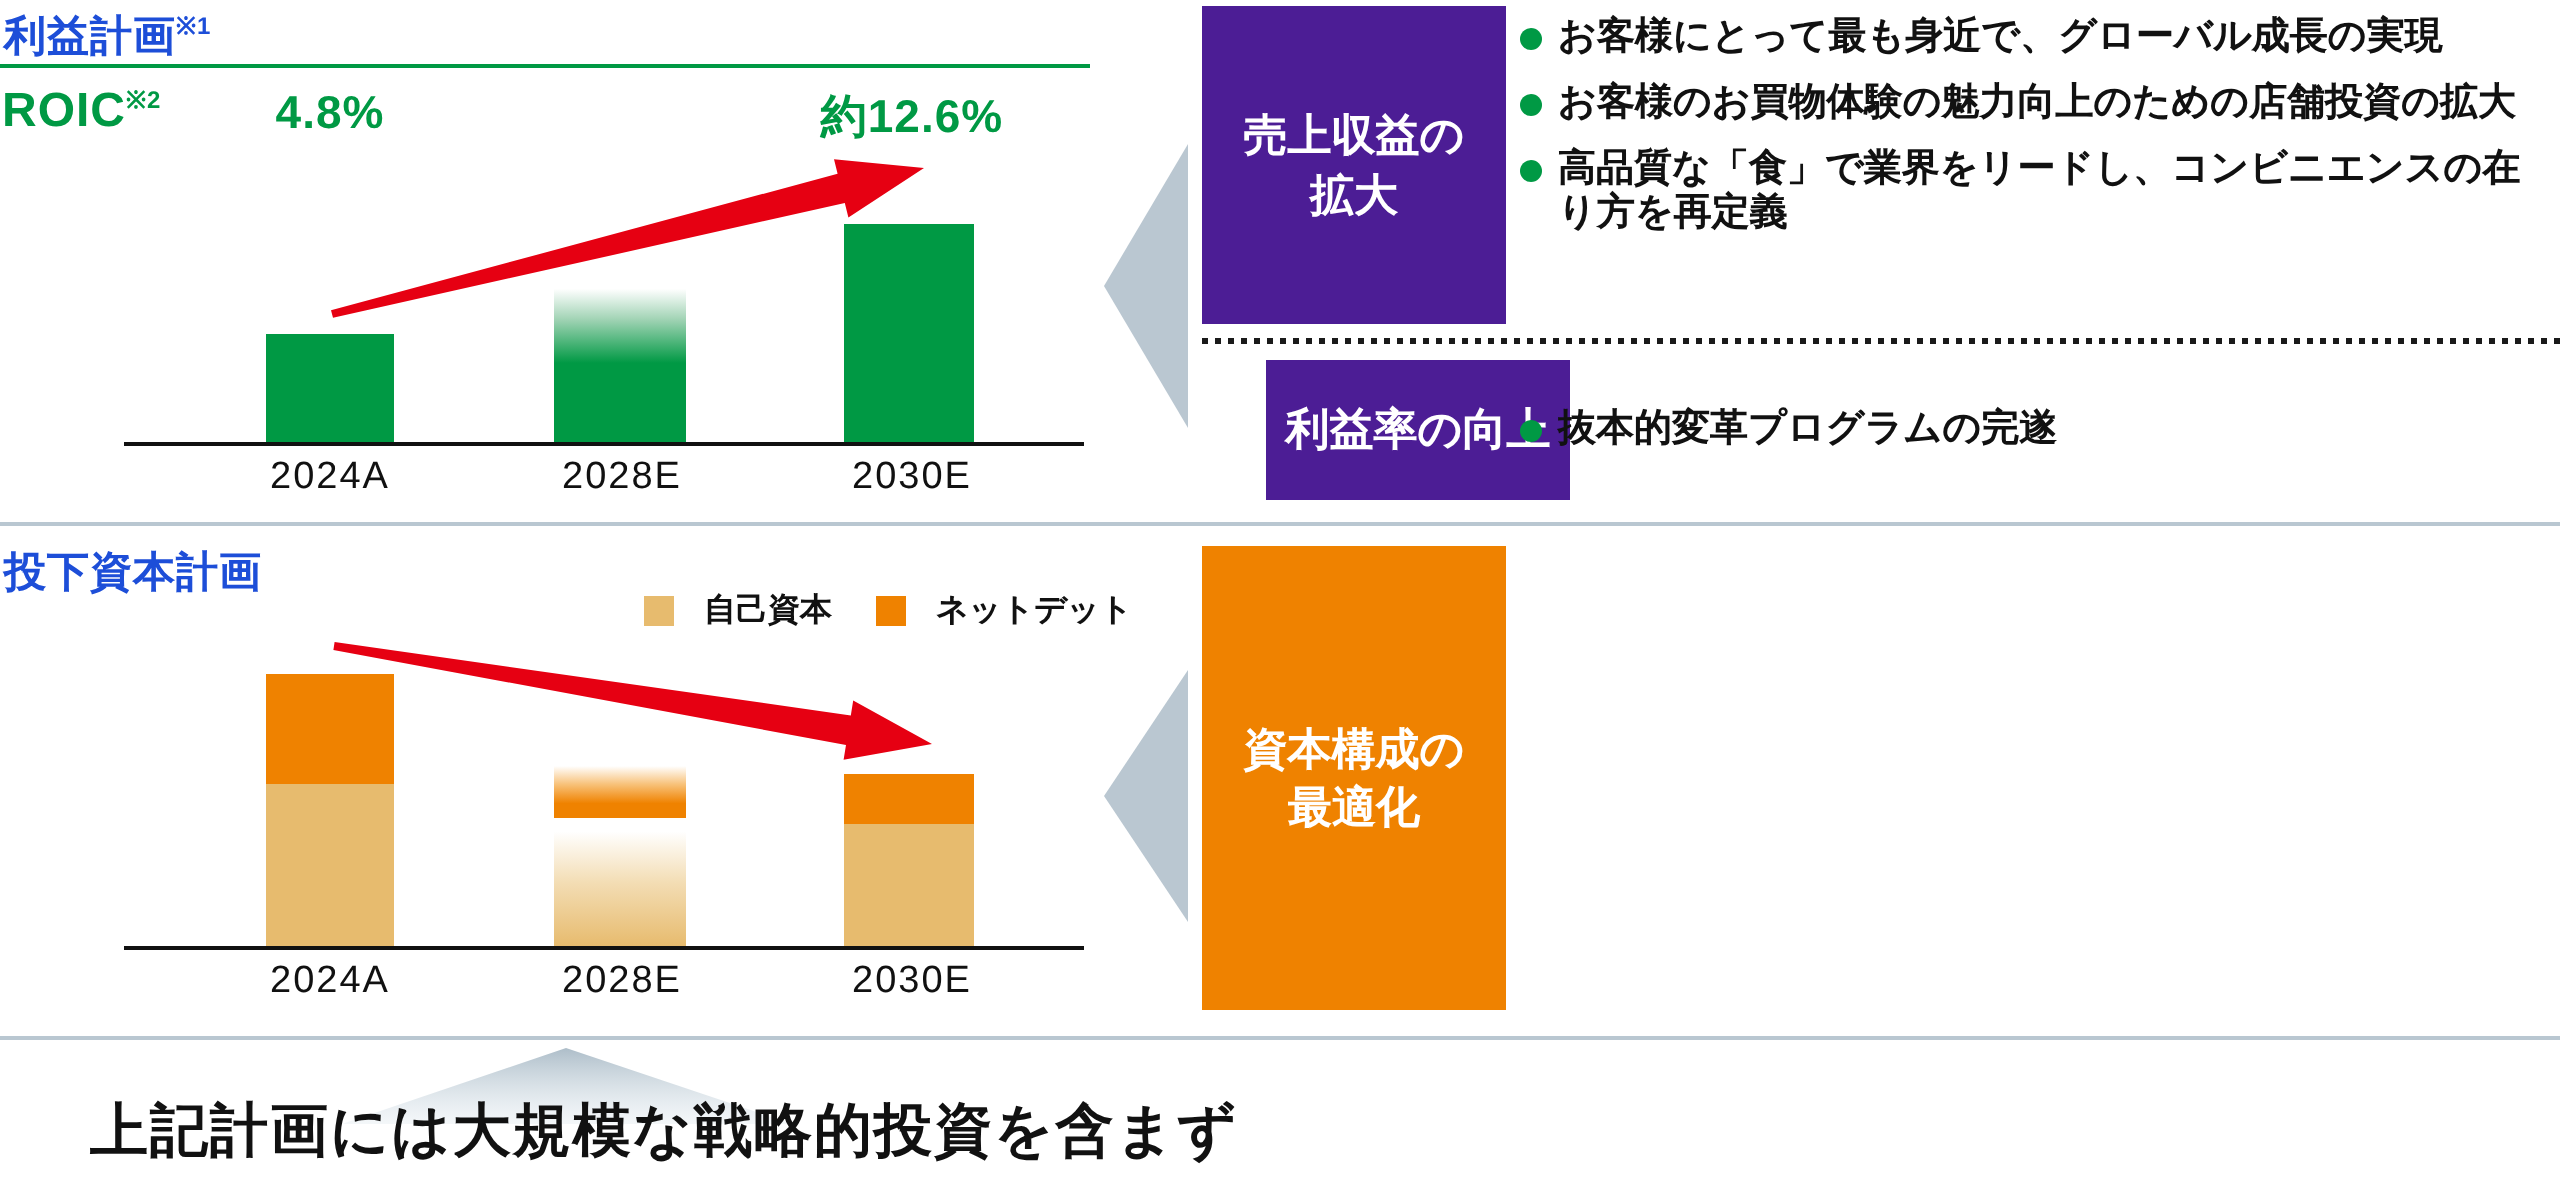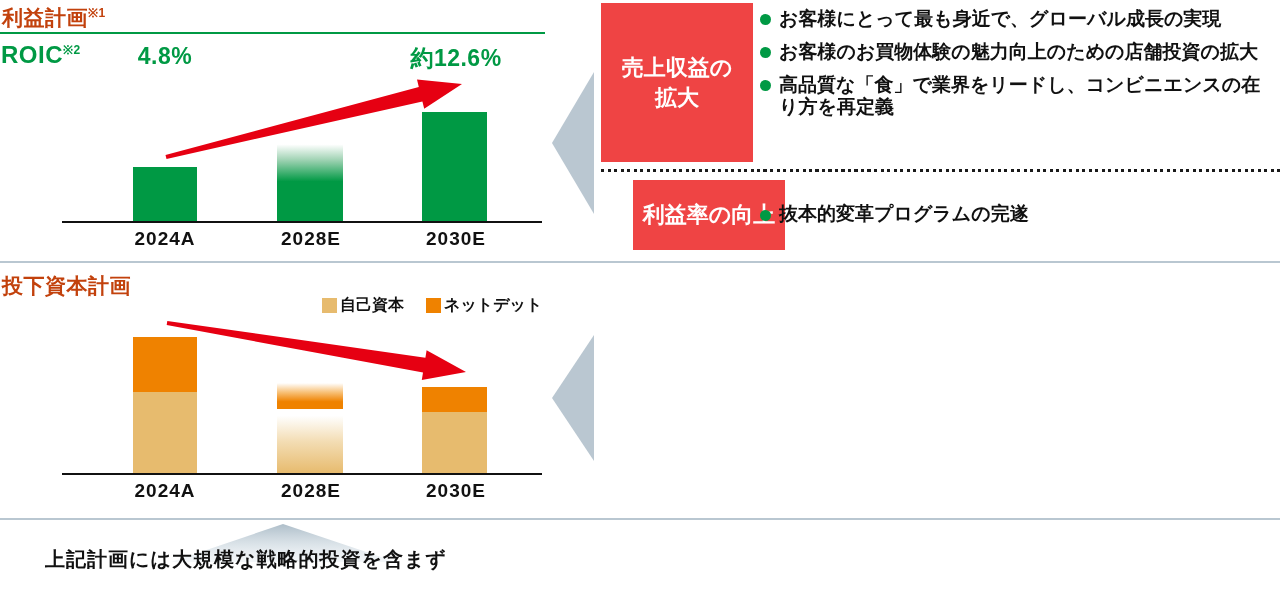--- a/index.html
+++ b/index.html
@@ -4,64 +4,64 @@
 <style>
   * { margin:0; padding:0; box-sizing:border-box; }
   html,body { background:#fff; }
   body { font-family:"Liberation Sans", sans-serif; color:#1a1a1a; }
   .canvas { position:relative; width:1280px; height:590px; background:#fff; overflow:hidden; }
 
   .abs { position:absolute; }
   .svg-layer { position:absolute; left:0; top:0; width:1280px; height:590px; pointer-events:none; }
 
   
-  .section-title { font-size:21px; font-weight:700; color:#c2410c; letter-spacing:.5px; }
+  .section-title { font-size:21px; font-weight:700; color:#1d4ed8; letter-spacing:.5px; }
   .sup-note { font-size:12px; font-weight:700; vertical-align:super; }
   .green-rule { left:0; top:32px; width:545px; height:2px; background:#009944; }
   .roic-label { left:1px; top:41px; font-size:24px; font-weight:700; color:#009944; letter-spacing:.5px; }
   .roic-val { top:43px; width:132px; text-align:center; font-size:23px; font-weight:700; color:#009944; letter-spacing:.5px; }
 
   
   .axis { height:2px; background:#111; }
-  .cat-label { width:132px; text-align:center; font-size:19px; font-weight:700; color:#111; letter-spacing:1px; }
+  .cat-label { width:132px; text-align:center; font-size:19px; font-weight:400; color:#111; letter-spacing:1px; }
 
   .bar { position:absolute; }
   .bar-green { background:#009944; }
   .bar-fade-green { background:linear-gradient(180deg,#ffffff 0%,#ffffff 3%,#a3d4b6 22%,#009944 50%); }
 
   .stack { position:absolute; display:flex; flex-direction:column; justify-content:flex-end; }
   .seg-fade-orange { background:linear-gradient(180deg,#ffffff 0%,#f8c27a 35%,#ef8200 72%) !important; }
   .seg-fade-tan { background:linear-gradient(180deg,#ffffff 0%,#ffffff 6%,#f3ddb4 48%,#e7bb6e 100%) !important; }
   .seg-gap { height:3px; background:#fff; }
 
   .legend { left:322px; top:295px; display:flex; align-items:center; gap:22px; }
-  .legend-item { display:flex; align-items:center; gap:3px; }
+  .legend-item { display:flex; align-items:center; gap:15px; }
   .legend-swatch { width:15px; height:15px; }
   .legend-label { font-size:16px; font-weight:700; color:#111; }
 
   
   .goal-box { display:flex; flex-direction:column; align-items:center; justify-content:center;
               color:#fff; font-weight:700; font-size:22px; line-height:1.32; text-align:center; }
-  .box-green { background:#ef4444;text-align:center; }
+  .box-green { background:#4c1d95;text-align:center; }
   .box-orange { background:#ef8200; }
 
   .dotted-sep { left:601px; top:169px; width:679px; height:3px;
                 background-image:repeating-linear-gradient(90deg,#1a1a1a 0 3px,transparent 3px 6.5px); }
 
   
   .bullets { left:760px; width:516px; }
   .bullet { display:flex; margin-bottom:11px; }
   .dot { flex:0 0 11px; width:11px; height:11px; border-radius:50%; margin-top:6px; margin-right:8px; }
   .dot-green { background:#009944; }
   .dot-orange { background:#ef8200; }
   .bullet-text { font-size:19px; font-weight:700; line-height:22px; color:#111; }
 
   
   .light-rule { left:0; width:1280px; height:2px; background:#b9c7d1; }
-  .footer-note { left:45px; top:546px; font-size:20px; font-weight:700; color:#111; letter-spacing:1px;text-align:center; }
+  .footer-note { left:45px; top:546px; font-size:29px; font-weight:700; color:#111; letter-spacing:1px;text-align:center; }
 </style>
 </head>
 <body>
 
 <div class="canvas">
 
   <svg class="svg-layer" viewBox="0 0 1280 590">
     <defs>
       <linearGradient id="triGrad" x1="0" y1="0" x2="0" y2="1">
         <stop offset="0" stop-color="#a9bac6" stop-opacity="0.95"></stop>
@@ -106,21 +106,21 @@
       </div>
     <div class="bullet">
         <span class="dot dot-green"></span>
         <span class="bullet-text">お客様のお買物体験の魅力向上のための店舗投資の拡大</span>
       </div>
     <div class="bullet">
         <span class="dot dot-green"></span>
         <span class="bullet-text">高品質な「食」で業界をリードし、コンビニエンスの在り方を再定義</span>
       </div>
   </div>
-  <div class="abs bullets" style="top:204px;font-family:Liberation Mono, monospace;">
+  <div class="abs bullets" style="top:204px;">
     <div class="bullet">
         <span class="dot dot-green"></span>
         <span class="bullet-text">抜本的変革プログラムの完遂</span>
       </div>
   </div>
 
   <div class="abs light-rule" style="top:261px;"></div>
 
   <div class="abs section-title" style="left:2px; top:272px;">投下資本計画</div>
 
@@ -146,18 +146,22 @@
   </div>
   <div class="stack" style="left:422px; bottom:117px; width:65px;">
     <div style="height: 25px; background: rgb(239, 130, 0);"></div>
     <div style="height: 61px; background: rgb(231, 187, 110);"></div>
   </div>
   <div class="abs axis" style="left:62px; top:473px; width:480px;"></div>
   <div class="abs cat-label" style="left:99px;  top:480px;">2024A</div>
   <div class="abs cat-label" style="left:245px; top:480px;">2028E</div>
   <div class="abs cat-label" style="left:390px; top:480px;">2030E</div>
 
+  <div class="abs goal-box box-orange" style="left:601px; top:273px; width:152px; height:232px;">
+    <span>資本構成の</span>
+    <span>最適化</span>
+  </div>
 
 
   <div class="abs light-rule" style="top:518px;"></div>
   <div class="abs footer-note">上記計画には大規模な戦略的投資を含まず</div>
 
 </div>
 
 </body></html>

